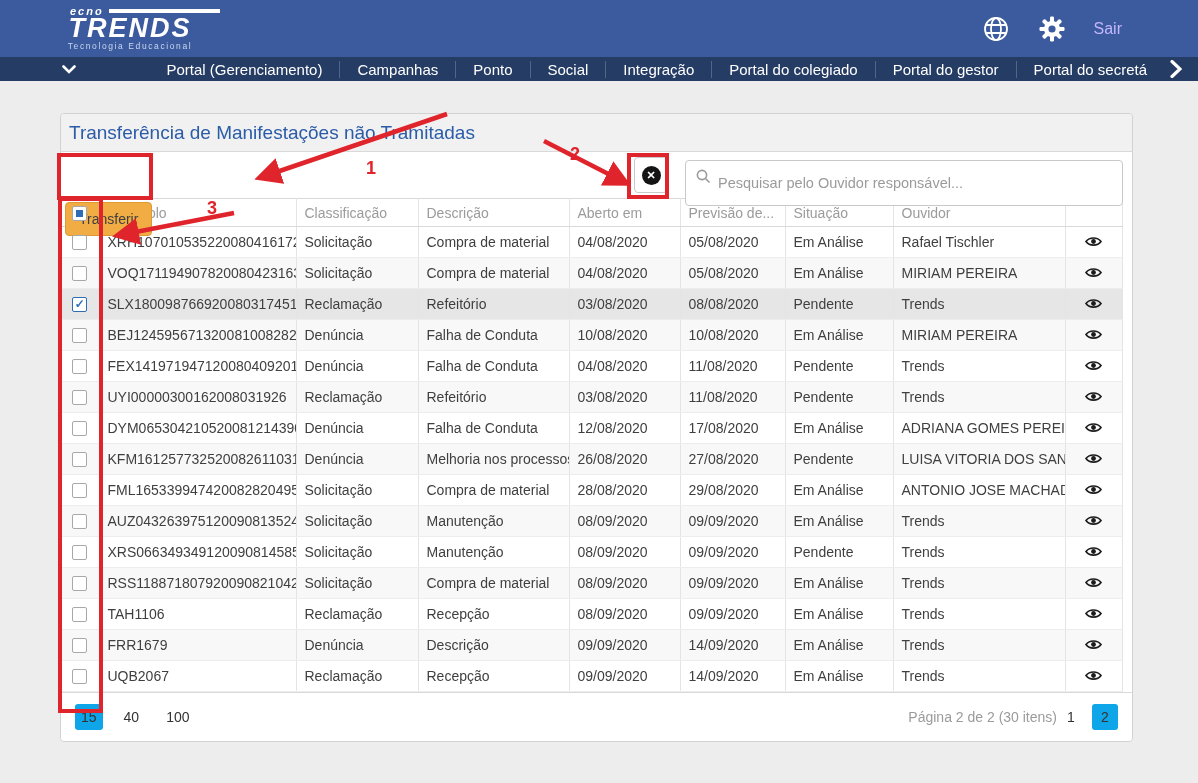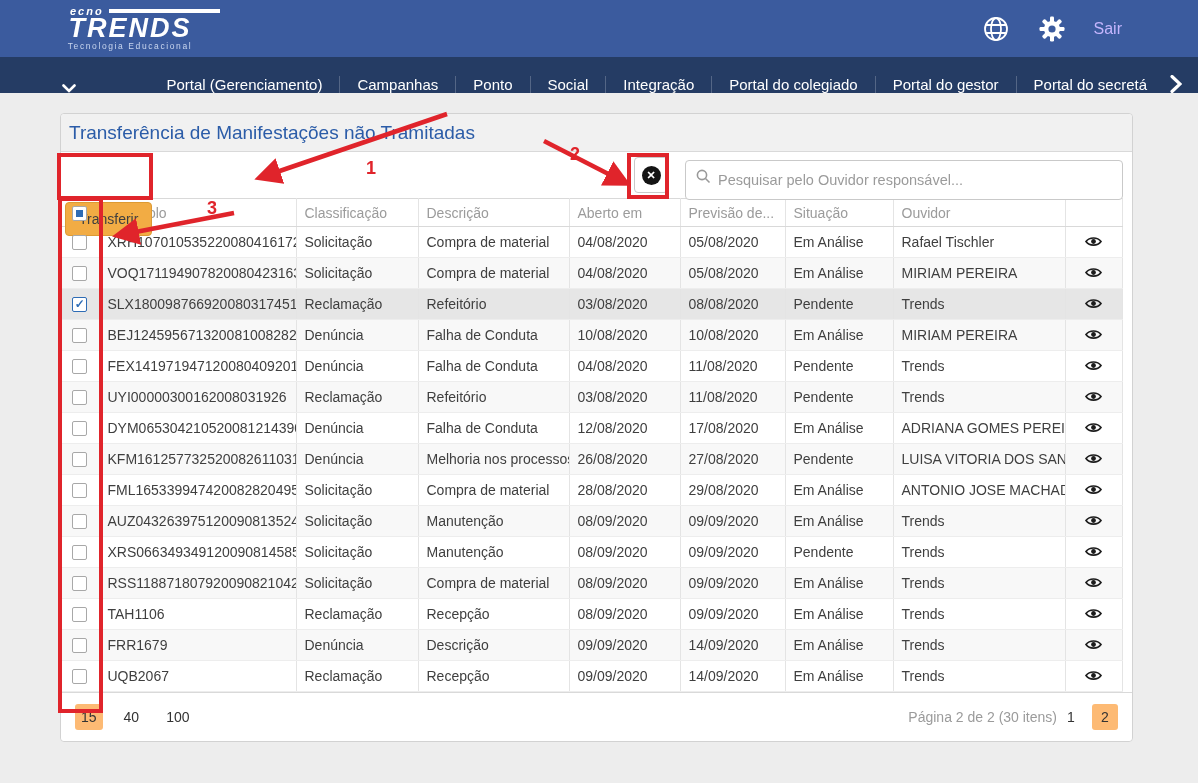--- a/index.html
+++ b/index.html
@@ -19,21 +19,21 @@
   .logo-trends{font-size:27px; font-weight:800; font-style:italic; letter-spacing:2px;
                line-height:24px; text-align:center;}
   .logo-tag{font-size:8.5px; color:#c9d6ef; letter-spacing:1.6px; text-align:center; margin-top:1px;}
   .topbar-right{display:flex; align-items:center; gap:29px;}
   .portal-title{color:#fff; font-size:18px;}
   .timer{color:#aebfe0; font-size:14px; display:flex; justify-content:flex-end;
          align-items:center; gap:5px; margin-top:3px;}
   .icon-btn{display:inline-flex; cursor:pointer;}
   .sair{color:#c4b5fd; font-size:16px; cursor:pointer; text-decoration:none;}
   
-  .mainnav{height:36px; background:var(--c-nav); display:flex; align-items:flex-end;
+  .mainnav{height:24px; background:var(--c-nav); display:flex; align-items:center;
            padding:0 16px 0 62px; color:#fff;}
   .nav-caret{display:flex; align-items:center; cursor:pointer;}
   .nav-items{list-style:none; display:flex; margin-left:auto;}
   .nav-items li{display:flex; align-items:center; padding:0 17px; font-size:15px;
                 cursor:pointer; white-space:nowrap;}
   .nav-items li + li{border-left:1px solid rgba(255,255,255,.22);}
   .nav-next{display:flex; align-items:center; margin-left:6px; cursor:pointer;}
   
   .card{position:absolute; left:60px; top:113px; width:1073px; background:#fff;
         border:1px solid #d2d2d2; border-radius:4px;}
@@ -44,21 +44,21 @@
   .btn-transfer{position:absolute; left:4px; top:6px; height:34px; padding:0 13px;
                 background:var(--c-amber); border:1px solid var(--c-amber-border);
                 border-radius:4px; font-size:14px; color:#3f3f3f; cursor:pointer;
                 font-family:inherit;margin-top:44px;}
   .btn-clear{position:absolute; left:573px; top:5px; width:34px; height:36px;
              background:#fff; border:1px solid #c9c9c9; border-radius:4px;
              display:flex; align-items:center; justify-content:center; cursor:pointer;}
   .clear-glyph{display:inline-flex; width:19px; height:19px; border-radius:50%;
                background:#141414; color:#fff; font-size:11px; font-weight:bold;
                align-items:center; justify-content:center;}
-  .searchbox{position:absolute; left:624px; top:8px; width:438px; height:40px;
+  .searchbox{position:absolute; left:624px; top:8px; width:438px; height:46px;
              border:1px solid #c9c9c9; border-radius:4px; background:#fff;}
   .searchbox svg{position:absolute; left:10px; top:8px;}
   .searchbox input{border:none; outline:none; width:100%; height:100%; padding-left:32px;
                    font-size:14.5px; color:#333; font-family:inherit; background:transparent;}
   .searchbox input::placeholder{color:#9b9b9b;}
   
   table{width:1061px; border-collapse:collapse; table-layout:fixed; font-size:14px; color:#3f3f3f;}
   thead th{height:28px; font-weight:400; color:#9b9b9b; text-align:left; padding:0 8px;
            border-top:1px solid #d9d9d9; border-bottom:1px solid #d9d9d9;
            border-right:1px solid #e4e4e4; cursor:pointer; white-space:nowrap; overflow:hidden;}
@@ -76,21 +76,21 @@
   .checkbox.checked::after{content:"\2713"; color:var(--c-cbblue); font-size:12px;
             font-weight:bold; position:absolute; top:0px; left:1.5px; line-height:13px;}
   .eye-btn{background:none; border:none; cursor:pointer; padding:3px 6px;}
   
   .card-footer{height:49px; border-top:1px solid #d9d9d9; display:flex; align-items:center;
                padding:0 14px; justify-content:space-between; background:#fff;
                border-radius:0 0 4px 4px;}
   .sizes{display:flex; gap:15px;}
   .pgbtn{min-width:26px; height:26px; border:none; background:transparent; font-size:14px;
          color:#333; border-radius:3px; cursor:pointer; font-family:inherit; padding:0 6px;}
-  .pgbtn.selected{background:#fdba74;}
+  .pgbtn.selected{background:#0ea5e9;}
   .pager{display:flex; align-items:center; gap:1px;}
   .summary{color:#9b9b9b; font-size:14px;}
   .pages{display:flex; gap:8px;}
   
   .overlay, .overlay *{pointer-events:none;}
   .ann-rect{position:absolute; border:4px solid var(--c-red);}
   #ann-rect-1{left:57px; top:153px; width:96px; height:47px;}
   #ann-rect-2{left:627px; top:153px; width:42px; height:46px;}
   #ann-rect-3{left:58px; top:197px; width:45px; height:516px;}
   .ann-label{position:absolute; color:var(--c-red); font-weight:bold; font-size:18px;}

